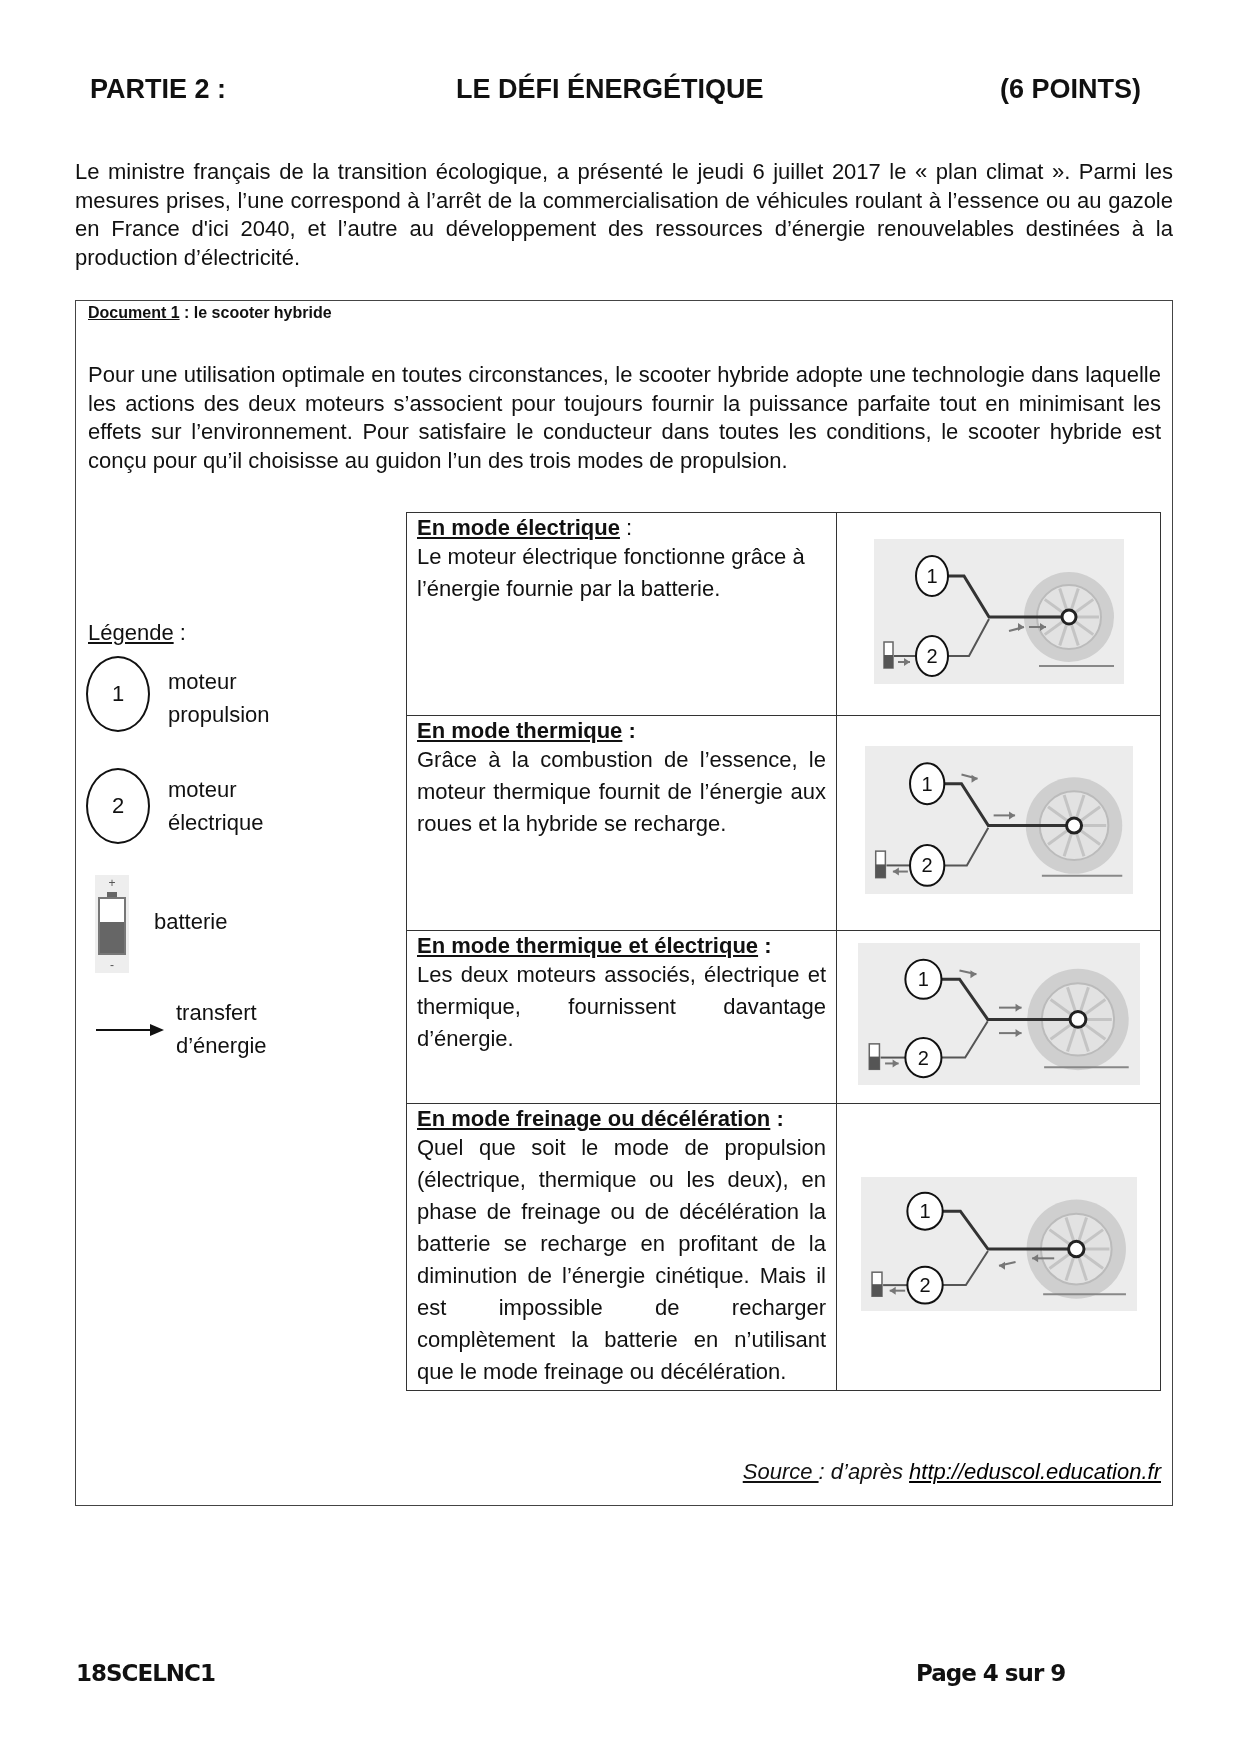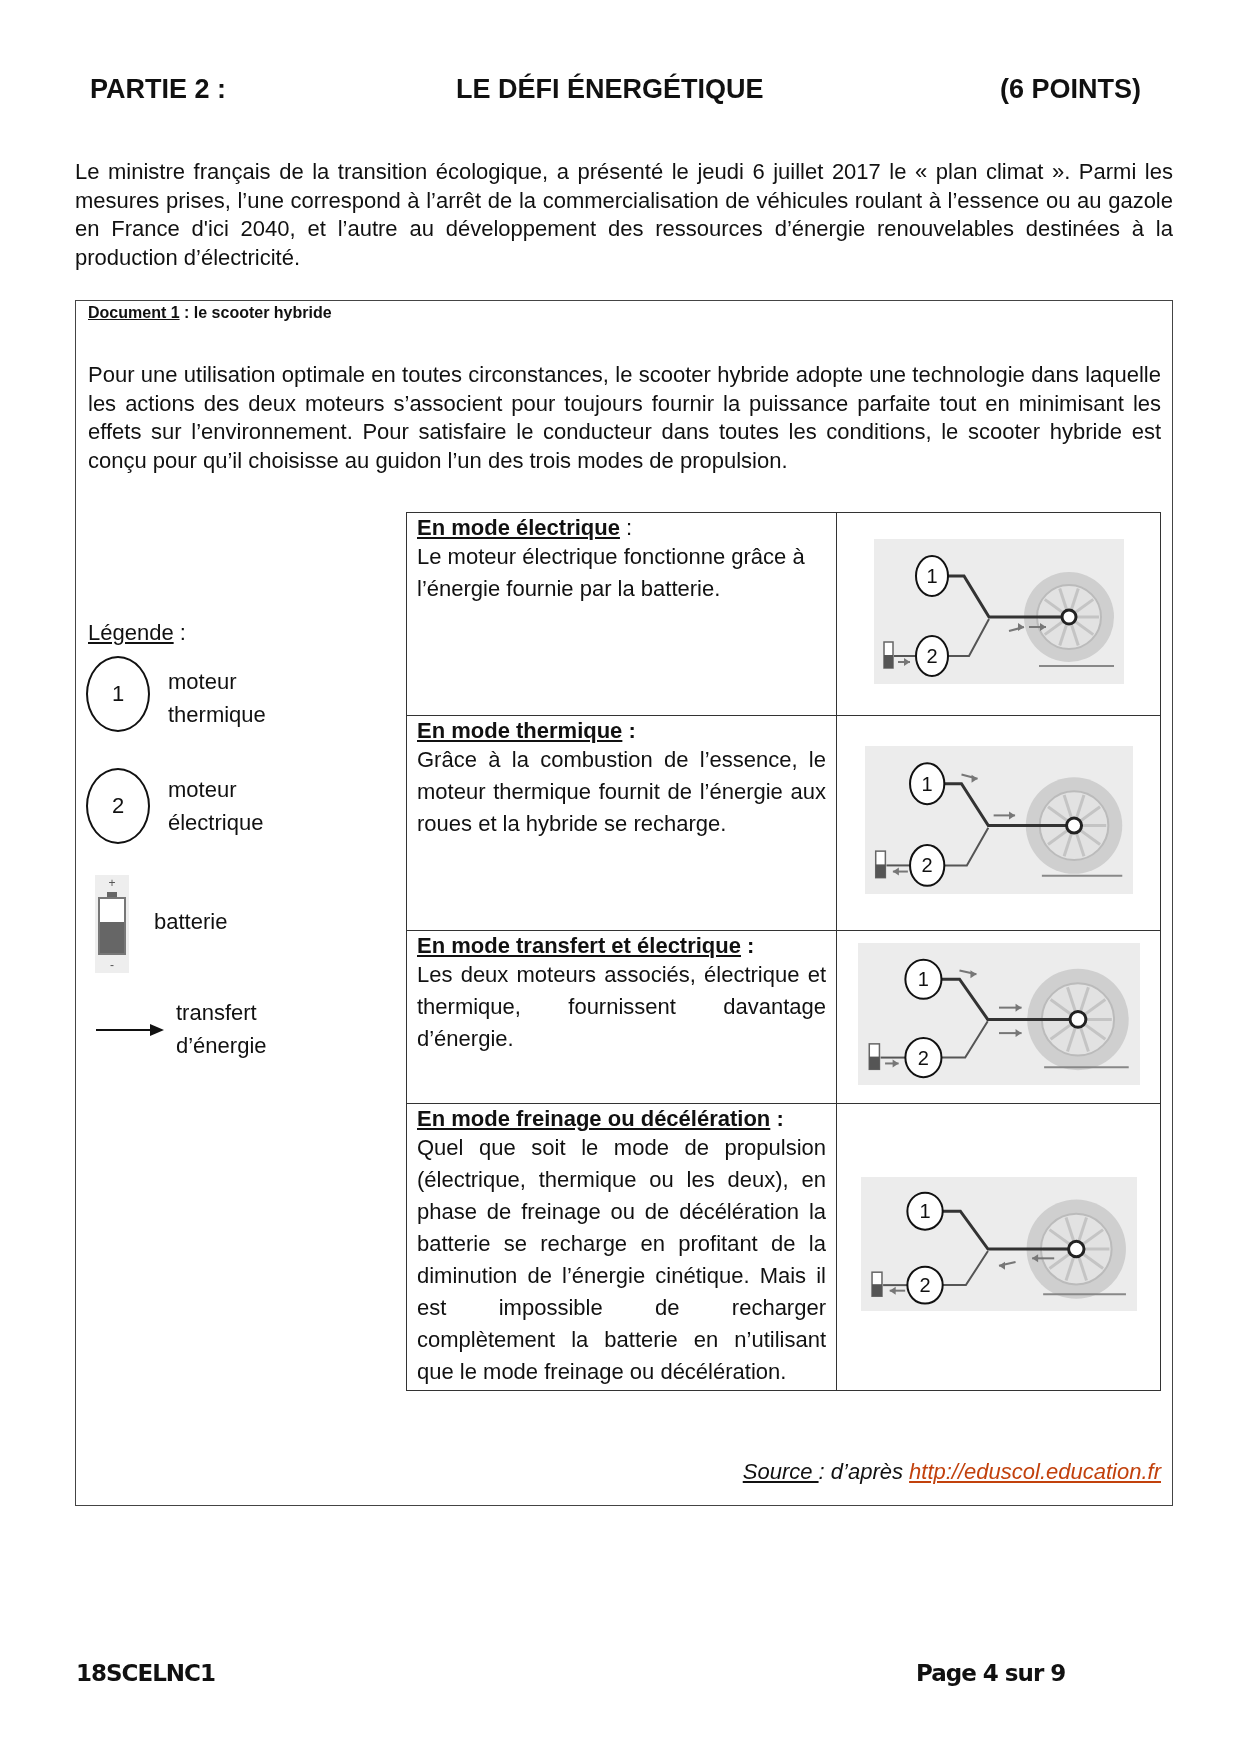--- a/index.html
+++ b/index.html
@@ -14,21 +14,21 @@
   .legend-title { left:88px; top:620px; font-size:22px; }
   .legend-item { font-size:22px; line-height:33px; }
   .circ { width:64px; height:76px; border:2px solid #111; border-radius:50%; box-sizing:border-box; display:flex; align-items:center; justify-content:center; font-size:22px; }
   table.modes { position:absolute; left:406px; top:512px; width:755px; border-collapse:collapse; font-size:22px; }
   table.modes td, table.modes th { border:1.5px solid #333; vertical-align:top; padding:2px 10px; }
   table.modes th { font-weight:bold; text-align:center; height:26px; padding:0 10px; line-height:26px; }
   .mode-title { font-weight:bold; }
   .mode-text { text-align:justify; line-height:32px; }
   .schema-cell { width:303px; text-align:center; vertical-align:middle !important; }
   .source { right:79px; top:1459px; font-size:22px; font-style:italic; }
-  .source a { color:#c2410c; }
+  .source a { color:#000000; }
   .footer { top:1660px; font-size:23px; font-weight:bold; font-family:"DejaVu Sans", sans-serif; letter-spacing:-1px; }
 </style>
 </head>
 <body>
 
 <div class="abs hdr" style="left:90px;">PARTIE 2 :</div>
 <div class="abs hdr" style="left:456px;">LE DÉFI ÉNERGÉTIQUE</div>
 <div class="abs hdr" style="left:1000px;">(6 POINTS)</div>
 
 <div class="abs intro">Le ministre français de la transition écologique, a présenté le jeudi 6 juillet 2017 le « plan climat ». Parmi les mesures prises, l’une correspond à l’arrêt de la commercialisation de véhicules roulant à l’essence ou au gazole en France d'ici 2040, et l’autre au développement des ressources d’énergie renouvelables destinées à la production d’électricité.</div>
@@ -43,21 +43,21 @@
 
 <div class="abs legend-title">
   <span class="u">Légende</span><span> :</span>
 </div>
 
 <div class="abs circ" style="left:86px; top:656px;">
     <span>1</span>
   </div>
 <div class="abs legend-item" style="left:168px; top:665px;">
   <div>moteur</div>
-  <div>thermique</div>
+  <div>propulsion</div>
 </div>
 
 <div class="abs circ" style="left:86px; top:768px;">
     <span>2</span>
   </div>
 <div class="abs legend-item" style="left:168px; top:773px;">
   <div>moteur</div>
   <div>électrique</div>
 </div>
 
@@ -153,21 +153,21 @@
             <line x1="96.48" y1="28.579310344827586" x2="112.56" y2="32.66206896551724" stroke="#777" stroke-width="2"></line>
             <polygon points="112.56,32.66206896551724 106.56,28.662068965517243 106.56,36.66206896551724" fill="#777"></polygon>
             <line x1="128.64000000000001" y1="69.40689655172415" x2="150.08" y2="69.40689655172415" stroke="#777" stroke-width="2"></line>
             <polygon points="150.08,69.40689655172415 144.08,65.40689655172415 144.08,73.40689655172415" fill="#777"></polygon>
             <line x1="42.88" y1="125.5448275862069" x2="27.872" y2="125.5448275862069" stroke="#777" stroke-width="2"></line>
             <polygon points="27.872,125.5448275862069 33.872,121.5448275862069 33.872,129.5448275862069" fill="#777"></polygon>
           </svg></td>
   </tr>
   <tr style="height:173px;">
     <td>
-      <div><span class="mode-title u">En mode transfert et électrique</span><span class="mode-title"> :</span></div>
+      <div><span class="mode-title u">En mode thermique et électrique</span><span class="mode-title"> :</span></div>
       <div class="mode-text">Les deux moteurs associés, électrique et thermique, fournissent davantage d’énergie.</div>
     </td>
     <td class="schema-cell"><svg class="schema" width="282" height="142">
             <rect x="0" y="0" width="282" height="142" fill="#ececec"></rect>
             <circle cx="219.95999999999998" cy="76.38620689655173" r="50.76" fill="#cfcfcf"></circle>
             <circle cx="219.95999999999998" cy="76.38620689655173" r="36.096" fill="#e2e2e2" stroke="#bbb" stroke-width="2"></circle>
             <line x1="219.95999999999998" y1="76.38620689655173" x2="253.79999999999998" y2="76.38620689655173" stroke="#c4c4c4" stroke-width="3"></line>
             <line x1="219.95999999999998" y1="76.38620689655173" x2="247.3371350896482" y2="96.27685983412901" stroke="#c4c4c4" stroke-width="3"></line>
             <line x1="219.95999999999998" y1="76.38620689655173" x2="230.4171350896482" y2="108.56995940797972" stroke="#c4c4c4" stroke-width="3"></line>
             <line x1="219.95999999999998" y1="76.38620689655173" x2="209.50286491035178" y2="108.56995940797972" stroke="#c4c4c4" stroke-width="3"></line>

